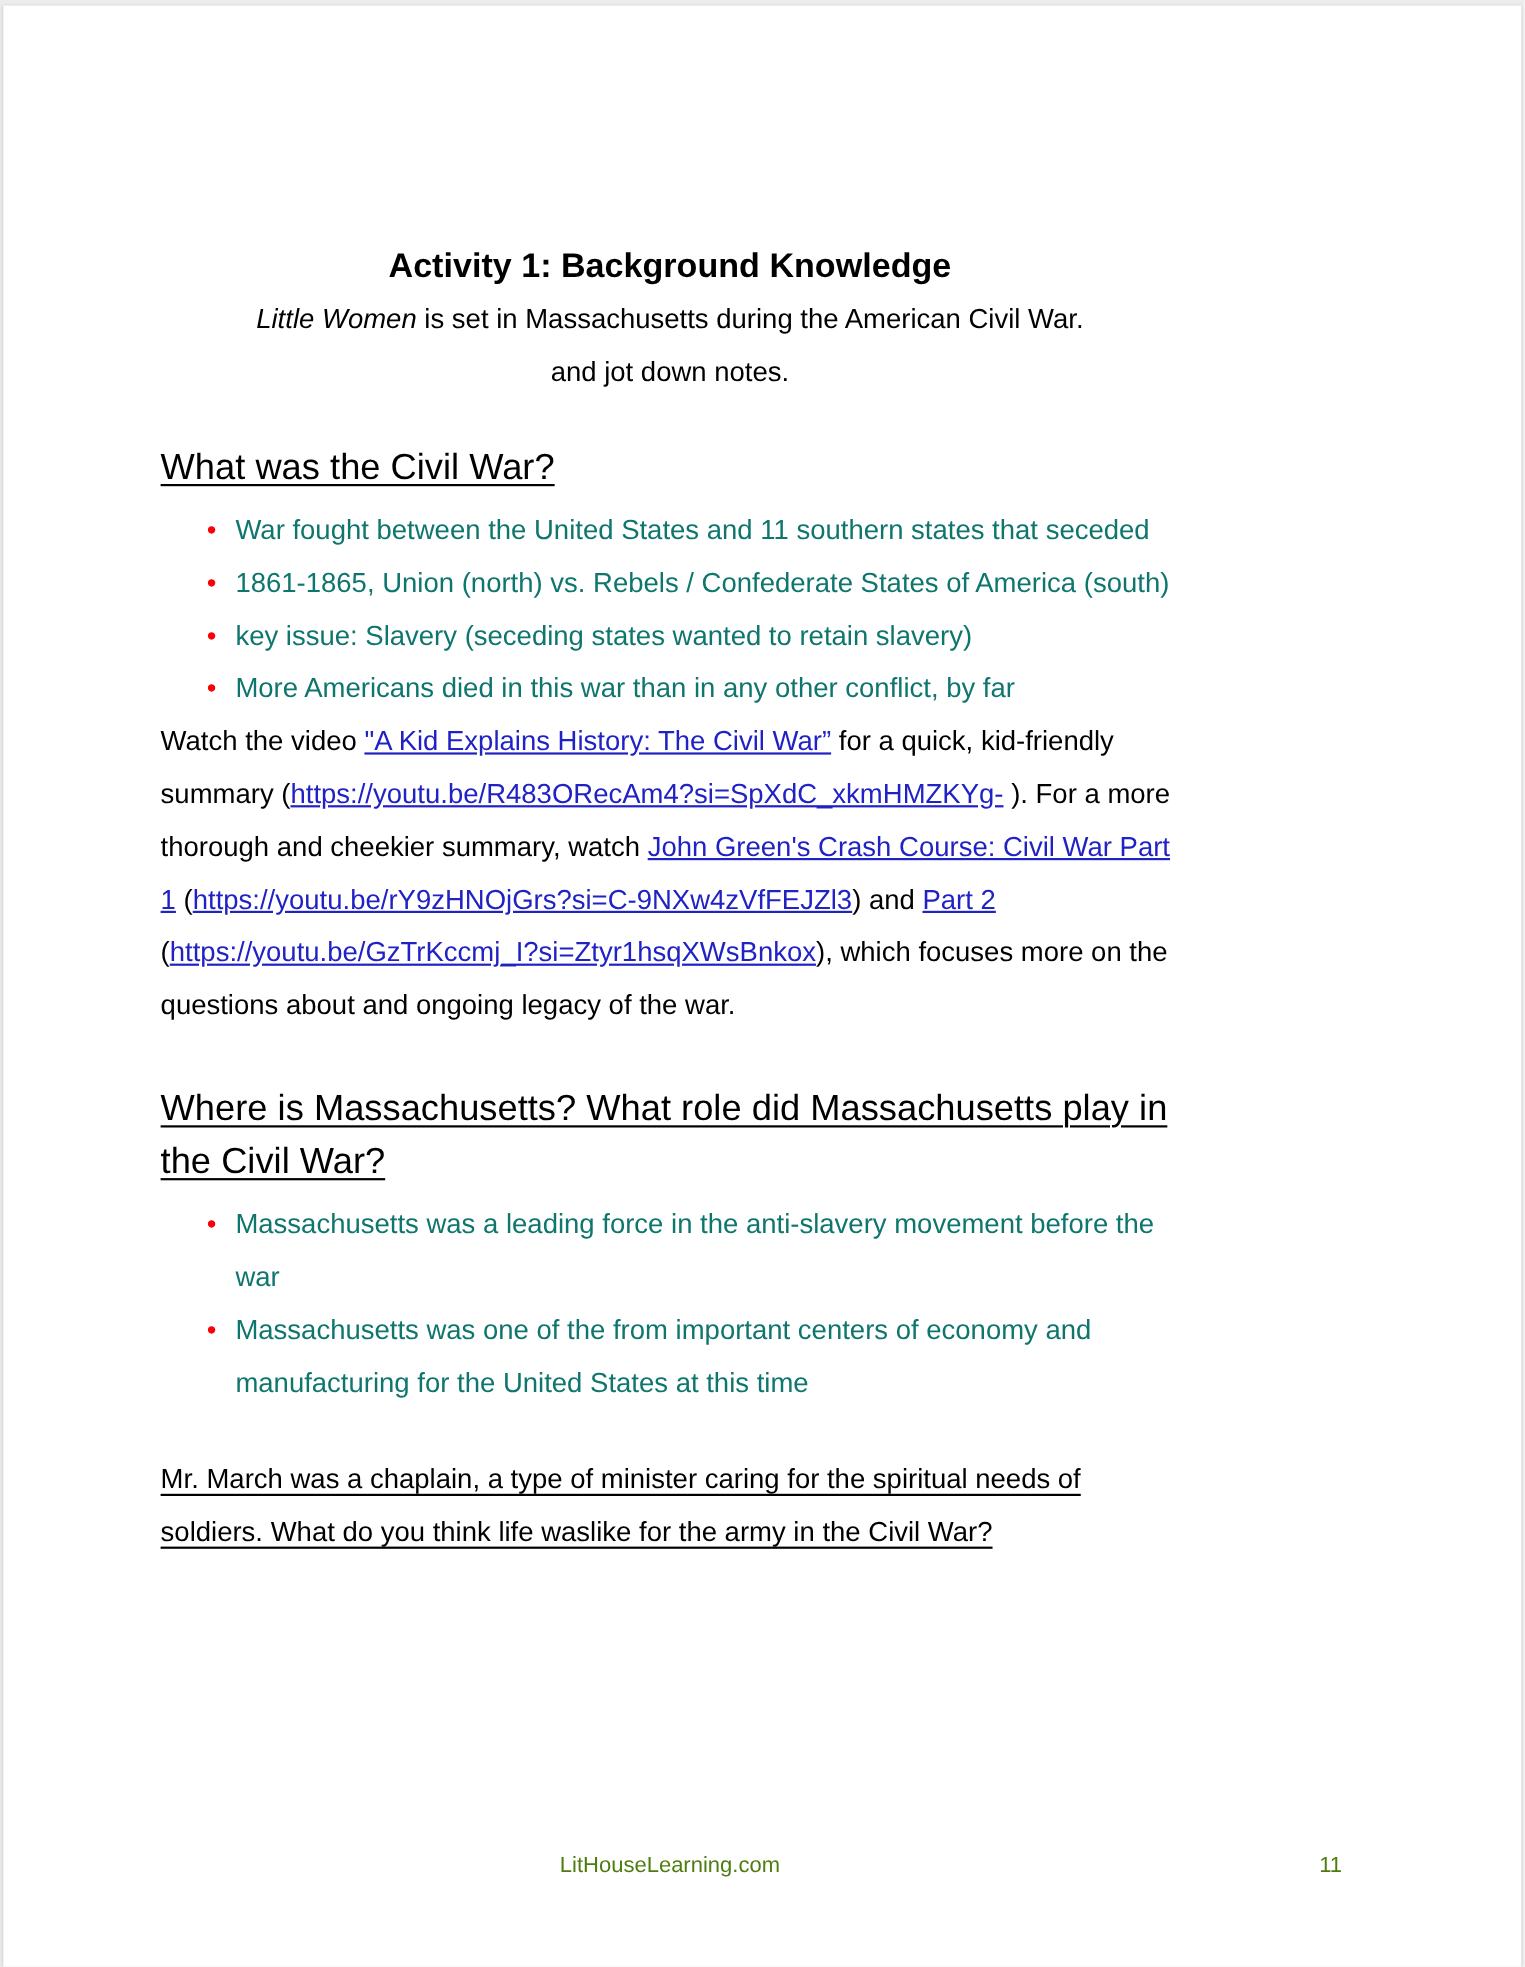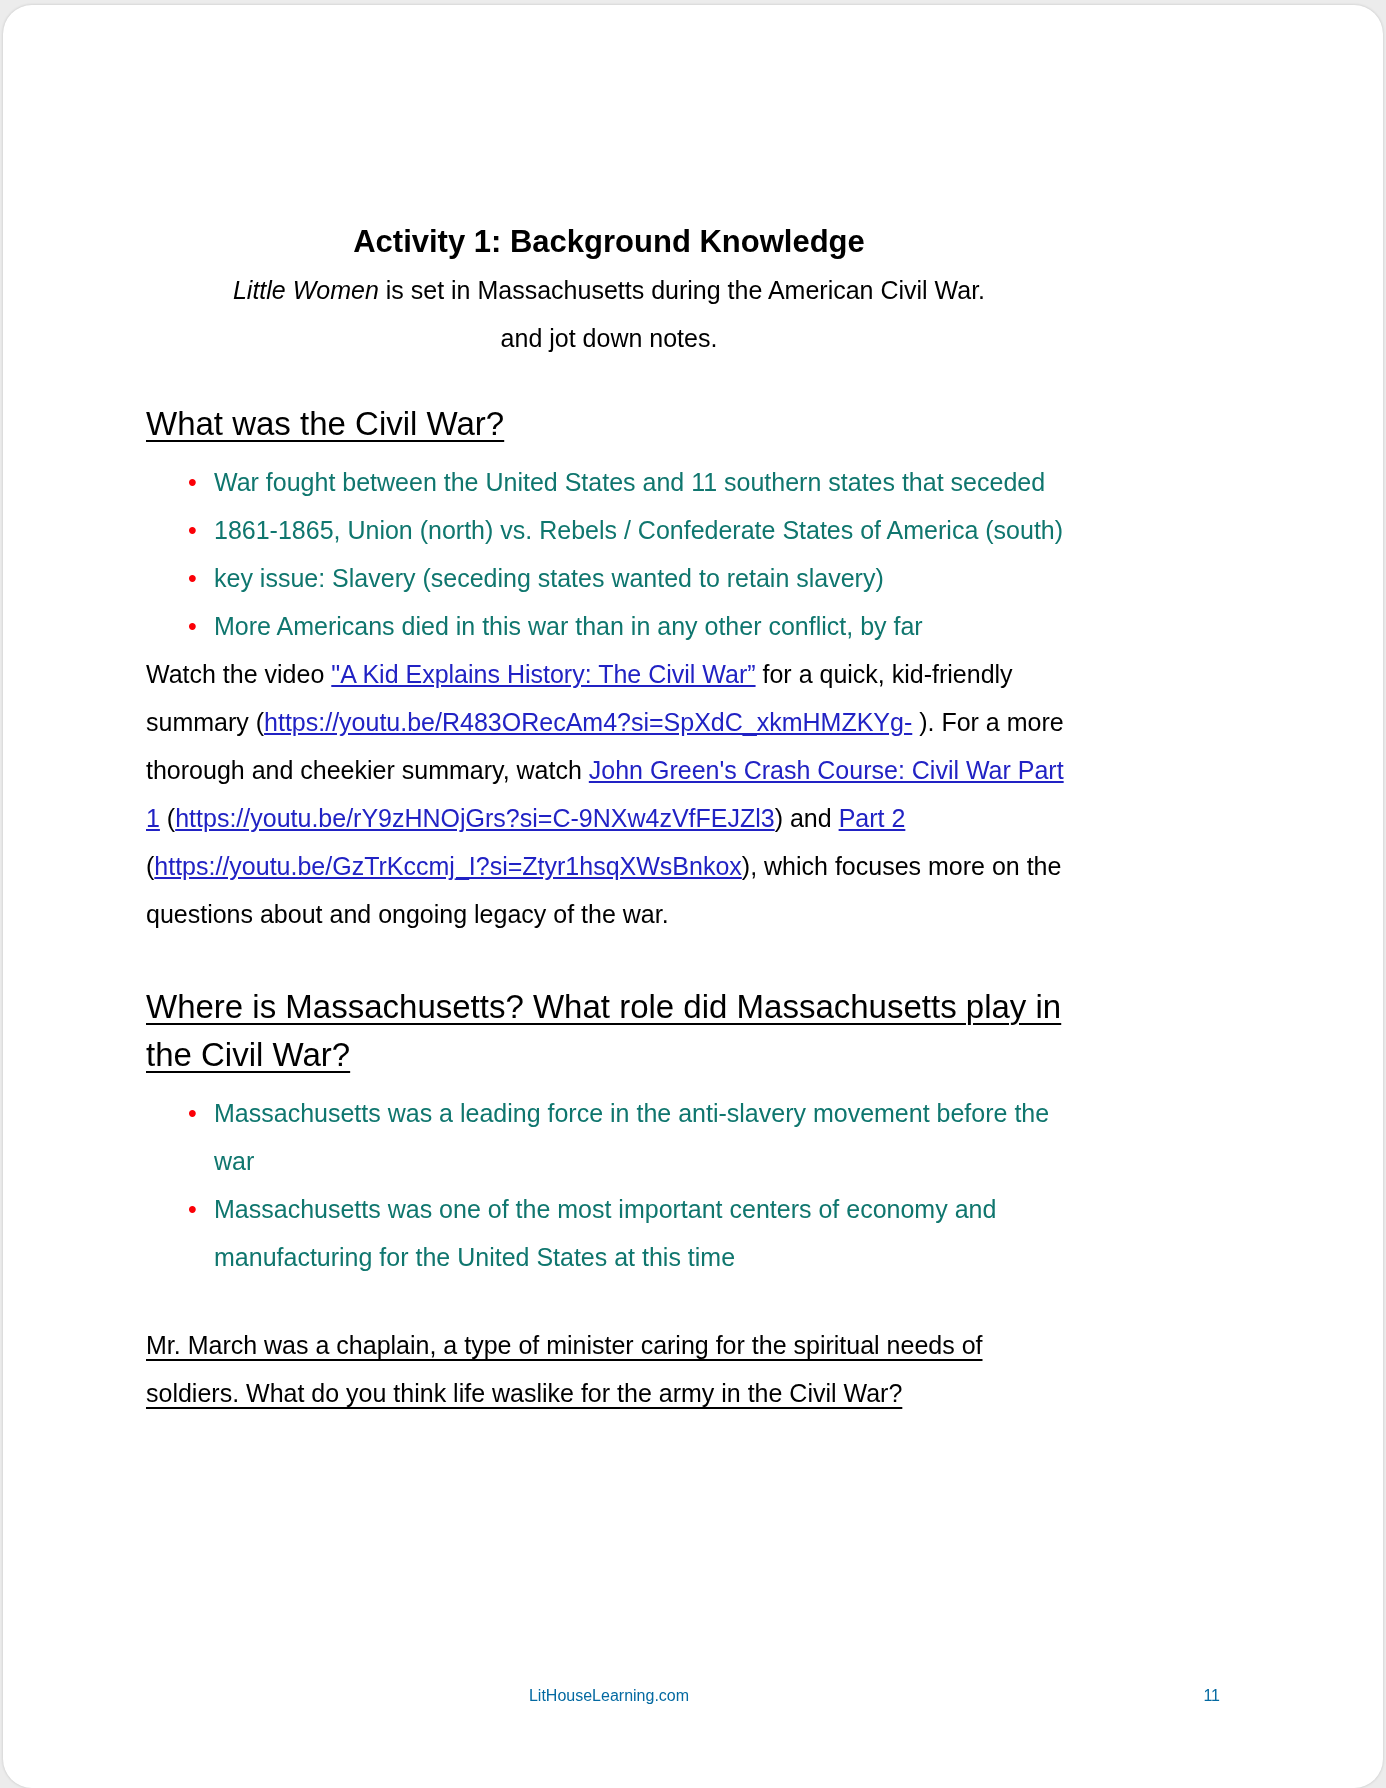--- a/index.html
+++ b/index.html
@@ -15,21 +15,20 @@
     position: relative;
   }
   .page {
     position: absolute;
     top: 5px;
     left: 3px;
     right: 3px;
     bottom: 0;
     background: #ffffff;
     box-shadow: 0 0 3px rgba(0,0,0,0.18);
-    border-radius: 29px;
   }
   .content {
     position: absolute;
     left: 143px; 
     top: 0;
     width: 926px;
     padding-top: 213px;
     font-size: 25px;
     line-height: 48px;
     color: #000000;
@@ -87,23 +86,23 @@
     margin: 40px 0 0 0;
     text-decoration: underline;
     text-decoration-thickness: 2px;
     text-underline-offset: 5px;
   }
   .footer {
     position: absolute;
     left: 143px;
     top: 1677px;
     width: 1074px;
-    font-size: 16px;
+    font-size: 20px;
     line-height: 28px;
-    color: #0369a1;
+    color: #4d7c0f;
   }
   .footer-site {
     display: block;
     width: 926px;
     text-align: center;
   }
   .footer-num {
     position: absolute;
     right: 0;
     top: 0;
@@ -131,21 +130,21 @@
         <li>key issue: Slavery (seceding states wanted to retain slavery)</li>
         <li>More Americans died in this war than in any other conflict, by far</li>
       </ul>
 
     <p class="body-paragraph"><span>Watch the video </span><a class="doc-link" href="#">"A Kid Explains History: The Civil War”</a><span> for a quick, kid-friendly summary (</span><a class="doc-link" href="#">https://youtu.be/R483ORecAm4?si=SpXdC_xkmHMZKYg-</a><span> ). For a more thorough and cheekier summary, watch </span><a class="doc-link" href="#">John Green's Crash Course: Civil War Part 1</a><span> (</span><a class="doc-link" href="#">https://youtu.be/rY9zHNOjGrs?si=C-9NXw4zVfFEJZl3</a><span>) and </span><a class="doc-link" href="#">Part 2</a><span> (</span><a class="doc-link" href="#">https://youtu.be/GzTrKccmj_I?si=Ztyr1hsqXWsBnkox</a><span>), which focuses more on the questions about and ongoing legacy of the war.</span></p>
 
     <h2 class="section-heading second">Where is Massachusetts? What role did Massachusetts play in the Civil War?</h2>
 
     <ul class="red-bullets">
         <li>Massachusetts was a leading force in the anti-slavery movement before the war</li>
-        <li>Massachusetts was one of the most important centers of economy and manufacturing for the United States at this time</li>
+        <li>Massachusetts was one of the from important centers of economy and manufacturing for the United States at this time</li>
       </ul>
 
     <p class="closing-question">Mr. March was a chaplain, a type of minister caring for the spiritual needs of soldiers. What do you think life waslike for the army in the Civil War?</p>
 
   </div>
 
   <div class="footer">
     <span class="footer-site">LitHouseLearning.com</span>
     <span class="footer-num">11</span>
   </div>

